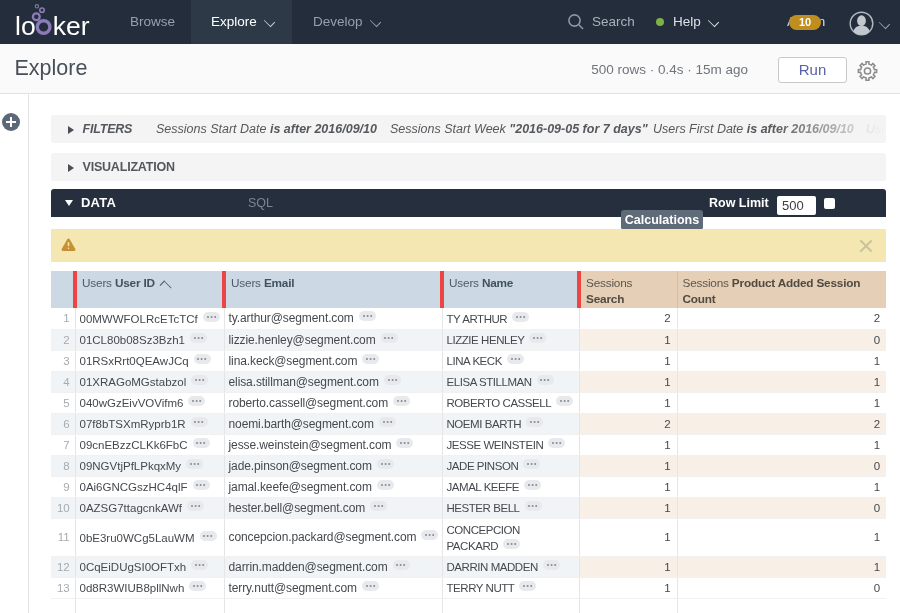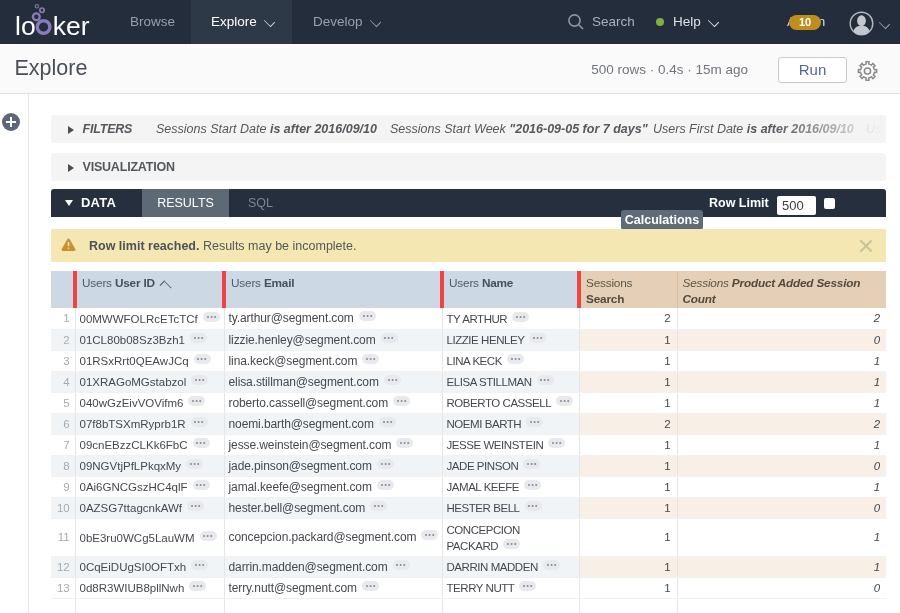--- a/index.html
+++ b/index.html
@@ -58,21 +58,21 @@
 #tbl th.mea { background:#e5cfb7; border-right:1px solid #d5bfa6; color:#5d564b; }
 #tbl th.mea b { color:#504a3f; }
 #tbl td.id { font-size:11.5px; letter-spacing:0; }
 #tbl td.nm { font-size:11.5px; letter-spacing:-0.45px; }
 #tbl td { height:21px; padding:0 5px 0 4px; color:#45494e; border-right:1px solid #e5e5e5; border-bottom:1px solid #f1f1f1; white-space:nowrap; overflow:hidden; letter-spacing:-0.1px; }
 #tbl td.num { color:#a6abb1; text-align:right; padding-right:5px; font-size:11.5px; }
 #tbl td.mea { text-align:right; padding-right:6px; font-size:11.5px; }
 #tbl tr.odd td { background:#fff; }
 #tbl tr.even td { background:#f1f4f7; }
 #tbl tr.even td.mea { background:#f8efe6; }
-#tbl td:last-child, #tbl th:last-child { border-right:none;font-style:italic; }
+#tbl td:last-child, #tbl th:last-child { border-right:none; }
 .pill { display:inline-block; position:relative; width:17px; height:10px; background:#e7e9ec; border-radius:5px; margin-left:5px; vertical-align:1px; }
 .pill:before { content:""; position:absolute; left:3.8px; top:4px; width:2px; height:2px; border-radius:50%; background:#848a92; box-shadow:3.6px 0 0 #848a92, 7.2px 0 0 #848a92; }
 .sort { display:inline-block; width:12px; height:6px; position:relative; margin-left:5px; vertical-align:0.5px; }
 .sort:before { content:""; position:absolute; left:1.5px; top:1px; width:8px; height:8px; border-left:1.6px solid #4e5d6b; border-top:1.6px solid #4e5d6b; transform:rotate(45deg) scale(1.15,0.72); }
 </style>
 </head>
 <body>
 <div id="nav">
   <svg id="logo" width="95" height="44">
     <text x="0" y="35" font-size="26.5" fill="#ffffff" font-family="Liberation Sans">lo</text>
@@ -124,35 +124,33 @@
 <div class="bar" id="filters">
   <span class="tri-r"></span><span class="bartitle">FILTERS</span><span class="flt" style="left:105px;">Sessions Start Date <b>is after 2016/09/10</b></span><span class="flt" style="left:339px;">Sessions Start Week <b>"2016-09-05 for 7 days"</b></span><span class="flt" style="left:602px;">Users First Date <b>is after 2016/09/10</b></span><span class="flt" style="left:815px;">Users Created Date</span>
   <div id="fade"></div>
 </div>
 <div class="bar" id="viz">
   <span class="tri-r"></span><span class="bartitle">VISUALIZATION</span>
 </div>
 <div id="databar">
   <div class="tri-d"></div>
   <div id="datalbl">DATA</div>
-  <div id="resultstab">RESULTS</div>
   <div id="sqllbl">SQL</div>
   <div id="calcbtn">Calculations</div>
   <div id="rowlimitlbl">Row Limit</div>
   <div id="rowinput">500</div>
   <div id="totcb"></div>
   <div id="totlbl">Totals</div>
 </div>
 <div id="warn">
   <svg class="abs" style="left:10px; top:9px;" width="15" height="13" viewBox="0 0 15 13">
     <path d="M6.3 1.2 a1.4 1.4 0 0 1 2.4 0 l5.6 9.7 a1.4 1.4 0 0 1 -1.2 2.1 l-11.2 0 a1.4 1.4 0 0 1 -1.2 -2.1 z" fill="#c79032"></path>
     <rect x="6.7" y="4" width="1.6" height="4.2" rx="0.8" fill="#f4e7b2"></rect>
     <rect x="6.7" y="9.4" width="1.6" height="1.6" rx="0.8" fill="#f4e7b2"></rect>
   </svg>
-  <div class="txt"><b>Row limit reached.</b> Results may be incomplete.</div>
   <div id="wx"></div>
 </div>
 
 <table id="tbl">
   <colgroup>
       <col style="width:24px">
       <col style="width:149px">
       <col style="width:218px">
       <col style="width:137px">
       <col style="width:98px">

